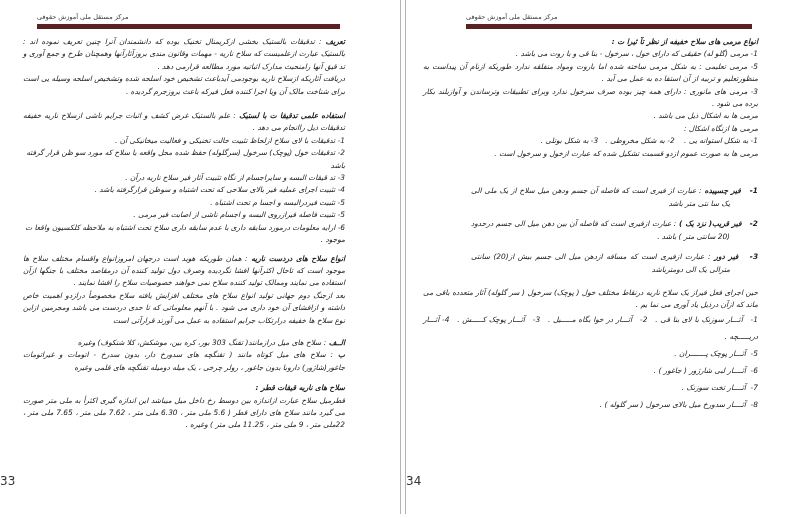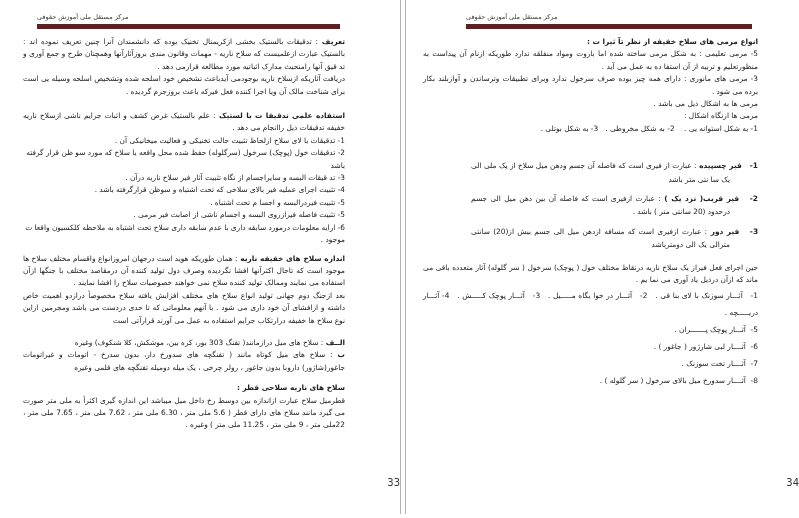--- a/index.html
+++ b/index.html
@@ -10,28 +10,28 @@
   .page-right{left:405px;width:394px;border-left:1px solid #b4b4b4;}
   .gutter{position:absolute;top:0;left:401px;width:4px;height:518px;background:#fdfdfd;}
   .page-inner{position:relative;height:100%;box-sizing:border-box;}
   .page-left .page-inner{padding:13px 55px 0 23px;}
   .page-right .page-inner{padding:13px 41px 0 17px;}
   .phead-wrap{direction:rtl;}
   .page-left .phead-wrap{margin-left:14px;margin-right:5px;}
   .page-right .phead-wrap{margin-left:43px;margin-right:6px;}
   .phead{font-size:6.5px;line-height:9px;color:#3a3a3a;text-align:left;white-space:nowrap;}
   .bar{height:5px;margin-top:2px;background:#5a2022;}
-  .pbody{direction:rtl;margin-top:7px;font-size:7.4px;line-height:12.4px;color:#222222;}
+  .pbody{direction:rtl;margin-top:7px;font-size:7.4px;line-height:12.4px;color:#222222;font-style:italic;}
   .pbody .para{text-align:justify;}
   .pbody .line{text-align:right;}
   .pbody b{font-weight:bold;}
   .hang{padding-right:28px;text-indent:-28px;margin-left:48px;}
   .sp{line-height:13.4px;margin-bottom:6px;}
   .tight{line-height:17px;}
-  .pnum{position:absolute;bottom:30px;left:0;right:0;text-align:right;font-size:10px;color:#333333;}
+  .pnum{position:absolute;bottom:30px;left:0;right:0;text-align:left;font-size:12px;color:#333333;}
 </style>
 </head>
 <body>
 
 <div class="viewport">
 
   <div class="page page-left">
     <div class="page-inner">
       <div class="phead-wrap">
         <div class="phead">مرکز مستقل ملی آموزش حقوقی</div>
@@ -43,48 +43,50 @@
           <div style="height: 12px;"></div>
           <div class="para"><b>استفاده علمی تدقیقا ت با لستیک </b>: علم بالستیک غرض کشف و اثبات جرایم ناشی ازسلاح ناریه خفیفه تدقیقات ذیل راانجام می دهد .</div>
           <div class="line">1- تدقیقات با لای سلاح ازلحاظ تثبیت حالت تخنیکی و فعالیت میخانیکی آن .</div>
           <div class="line">2- تدقیقات خول (پوچک) سرخول (سرگلوله) حفظ شده محل واقعه یا سلاح که مورد سو ظن قرار گرفته باشد</div>
           <div class="line">3- تد قیقات البسه و سایراجسام از نگاه تثبیت آثار فیر سلاح ناریه درآن .</div>
           <div class="line">4- تثبیت اجرای عملیه فیر بالای سلاحی که تحت اشتباه و سوظن قرارگرفته باشد .</div>
           <div class="line">5- تثبیت فیردرالبسه و اجسا م تحت اشتباه .</div>
           <div class="line">5- تثبیت فاصله فیرازروی البسه و اجسام ناشی از اصابت فیر مرمی .</div>
           <div class="line">6- ارایه معلومات درمورد سابقه داری با عدم سابقه داری سلاح تحت اشتباه به ملاحظه کلکسیون واقعا ت موجود .</div>
           <div style="height: 6px;"></div>
-          <div class="para"><b>اندازه سلاح های خفیفه ناریه </b>: همان طوریکه هوید است درجهان امروزانواع واقسام مختلف سلاح ها موجود است که تاحال اکثرآنها افشا نگردیده وصرف دول تولید کننده آن درمقاصد مختلف با جنگها ازآن استفاده می نمایند وممالک تولید کننده سلاح نمی خواهند خصوصیات سلاح را افشا نمایند .</div>
+          <div class="para"><b>انواع سلاح های دردست ناریه </b>: همان طوریکه هوید است درجهان امروزانواع واقسام مختلف سلاح ها موجود است که تاحال اکثرآنها افشا نگردیده وصرف دول تولید کننده آن درمقاصد مختلف با جنگها ازآن استفاده می نمایند وممالک تولید کننده سلاح نمی خواهند خصوصیات سلاح را افشا نمایند .</div>
           <div class="para">بعد ازجنگ دوم جهانی تولید انواع سلاح های مختلف افزایش یافته سلاح مخصوصأ درازدو اهمیت خاص داشته و ازافشای آن خود داری می شود . با آنهم معلوماتی که تا حدی دردست می باشد ومجرمین ازاین نوع سلاح ها خفیفه درارتکاب جرایم استفاده به عمل می آورند قرارآتی است</div>
           <div style="height: 10px;"></div>
           <div class="line"><b>الــف </b>: سلاح های میل درازمانند( تفنگ 303 بور، کره بین، موشکش، کلا شنکوف) وغیره</div>
           <div class="para"><b>ب </b>: سلاح های میل کوتاه مانند ( تفنگچه های سدورخ دار، بدون سدرخ - اتومات و غیراتومات جاغور(شاژور) داروبا بدون جاغور ، رولر چرخی ، یک میله دومیله تفنگچه های قلمی وغیره</div>
           <div style="height: 8px;"></div>
-          <div class="line"><b>سلاح های ناریه سلاحی قطر :</b></div>
+          <div class="line"><b>سلاح های ناریه قیقات قطر :</b></div>
           <div class="para">قطرمیل سلاح عبارت ازاندازه بین دوسط رخ داخل میل میباشد این اندازه گیری اکثرأ به ملی متر صورت می گیرد مانند سلاح های دارای قطر ( 5.6 ملی متر ، 6.30 ملی متر ، 7.62 ملی متر ، 7.65 ملی متر ، 22ملی متر ، 9 ملی متر ، 11.25 ملی متر ) وغیره .</div>
         </div>
       <div class="pnum">33</div>
     </div>
   </div>
 
   <div class="gutter"></div>
 
   <div class="page page-right">
     <div class="page-inner">
       <div class="phead-wrap">
         <div class="phead">مرکز مستقل ملی آموزش حقوقی</div>
         <div class="bar" style="background: rgb(90, 32, 34);"></div>
       </div>
       <div class="pbody">
           <div class="line"><b>انواع مرمی های سلاح خفیفه از نظر تآ ثیرا ت :</b></div>
+          <div class="line">1- مرمی (گلو له) حقیقی که دارای خول ، سرخول - بنا قی و با روت می باشد .</div>
           <div class="para">5- مرمی تعلیمی : به شکل مرمی ساخته شده اما باروت ومواد منفلقه ندارد طوریکه ازنام آن پیداست به منظورتعلیم و تربیه از آن استفا ده به عمل می آید .</div>
           <div class="para">3- مرمی های مانوری : دارای همه چیز بوده صرف سرخول ندارد وبرای تطبیقات وترساندن و آوازبلند بکار برده می شود .</div>
           <div class="line">مرمی ها به اشکال ذیل می باشد .</div>
           <div class="line">مرمی ها ازنگاه اشکال :</div>
           <div class="line">1- به شکل استوانه یی .&nbsp;&nbsp;&nbsp; 2- به شکل مخروطی .&nbsp;&nbsp; 3- به شکل بوتلی .</div>
+          <div class="line">مرمی ها به صورت عموم ازدو قسمت تشکیل شده که عبارت ازخول و سرخول است .</div>
           <div style="height: 12px;"></div>
           <div style="height: 12px;"></div>
           <div class="para hang sp"><b>1-&nbsp;&nbsp; فیر چسپیده </b>: عبارت از فیری است که فاصله آن جسم ودهن میل سلاح از یک ملی الی یک سا نتی متر باشد</div>
           <div class="para hang sp"><b>2-&nbsp;&nbsp; فیر قریب( نزد یک ) </b>: عبارت ازفیری است که فاصله آن بین دهن میل الی جسم درحدود (20 سانتی متر ) باشد .</div>
           <div class="para hang sp"><b>3-&nbsp;&nbsp; فیر دور </b>: عبارت ازفیری است که مسافه ازدهن میل الی جسم بیش از(20) سانتی مترالی یک الی دومترباشد</div>
           <div style="height: 4px;"></div>
           <div class="para">حین اجرای فعل فیراز یک سلاح ناریه درنقاط مختلف خول ( پوچک) سرخول ( سر گلوله) آثار متعدده باقی می ماند که ازآن درذیل یاد آوری می نما یم .</div>
           <div class="para tight">1-&nbsp;&nbsp; آثـــار سوزنک با لای بنا قی .&nbsp;&nbsp; 2-&nbsp;&nbsp; آثـــار در خوا بگاه مـــــیل .&nbsp;&nbsp; 3-&nbsp;&nbsp; آثـــار پوچک کـــــش .&nbsp;&nbsp; 4- آثـــار دریـــــچه .</div>
           <div class="line tight">5-&nbsp; آثـــار پوچک پـــــــران .</div>
           <div class="line tight">6-&nbsp; آثــــار لبی شارژور ( جاغور ) .</div>

